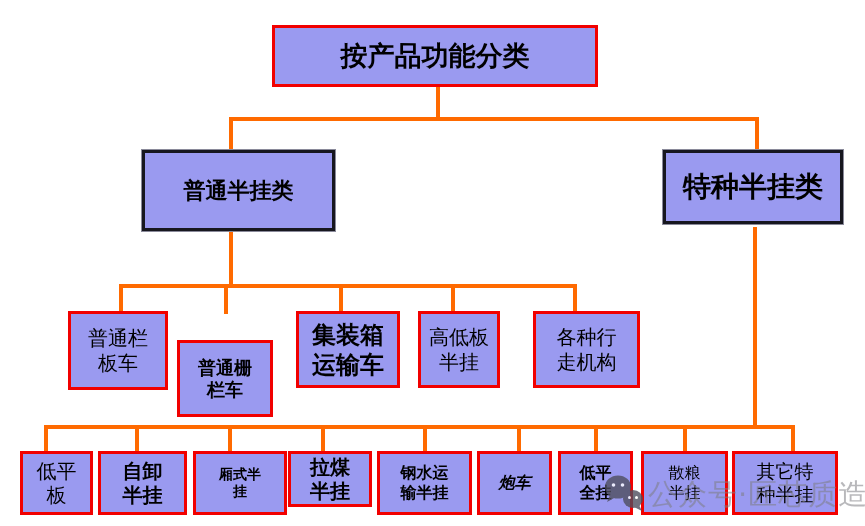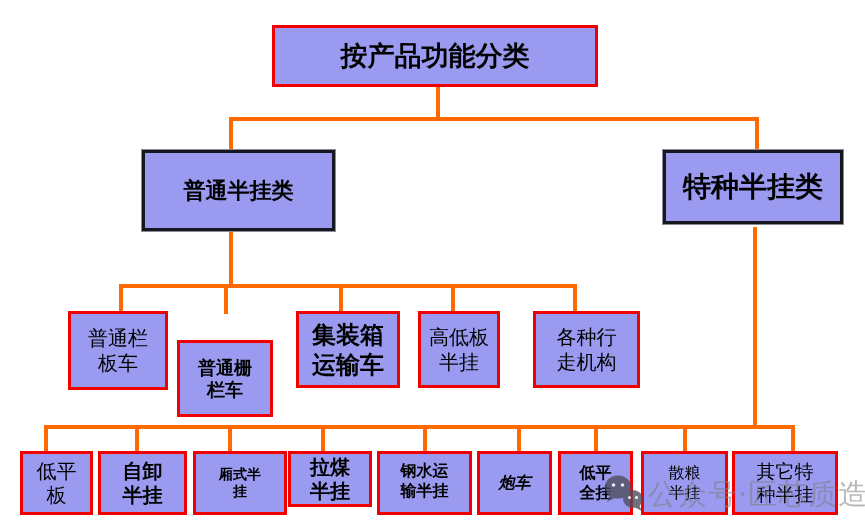--- a/index.html
+++ b/index.html
@@ -35,21 +35,21 @@
   #m1 { left: 68px;  top: 311px; width: 100px; height: 79px; font-size: 20px; }
   #m2 { left: 177px; top: 311px; width: 96px;  height: 77px; font-size: 18px; font-weight: bold; margin-top: 29px; }
   #m3 { left: 296px; top: 311px; width: 104px; height: 77px; font-size: 24px; font-weight: bold; }
   #m4 { left: 418px; top: 311px; width: 82px;  height: 77px; font-size: 20px; }
   #m5 { left: 533px; top: 311px; width: 107px; height: 77px; font-size: 20px; }
 
   #s1 { left: 20px;  top: 451px; width: 73px;  height: 64px; font-size: 20px; }
   #s2 { left: 98px;  top: 451px; width: 89px;  height: 64px; font-size: 20px; font-weight: bold; }
   #s3 { left: 193px; top: 451px; width: 94px;  height: 64px; font-size: 14px; font-weight: bold; }
   #s4 { left: 288px; top: 451px; width: 84px;  height: 56px; font-size: 20px; font-weight: bold; }
-  #s5 { left: 377px; top: 451px; width: 95px;  height: 64px; font-size: 16px; font-weight: bold; font-family: Liberation Mono, monospace; }
+  #s5 { left: 377px; top: 451px; width: 95px;  height: 64px; font-size: 16px; font-weight: bold; }
   #s6 { left: 477px; top: 451px; width: 75px;  height: 64px; font-size: 16px; font-weight: bold; font-style: italic; }
   #s7 { left: 558px; top: 451px; width: 75px;  height: 64px; font-size: 16px; font-weight: bold; }
   #s8 { left: 641px; top: 451px; width: 87px;  height: 64px; font-size: 16px; font-weight: normal; }
   #s9 { left: 732px; top: 451px; width: 106px; height: 64px; font-size: 19px; text-align: center; }
 
   
   .line { position: absolute; background: #ff6a00; }
   .h { height: 4px; }
   .v { width: 4px; }
 

